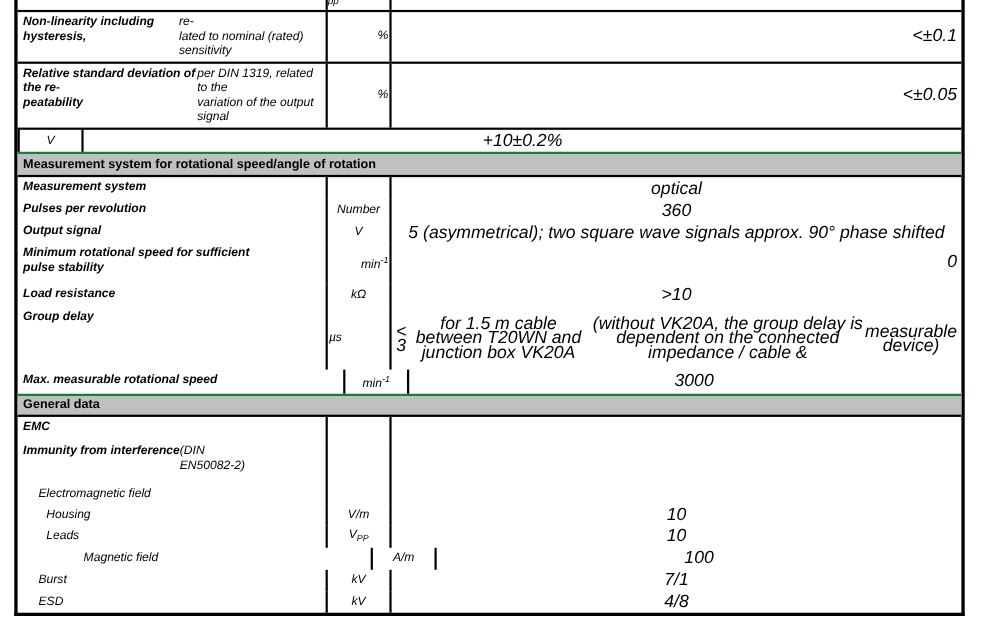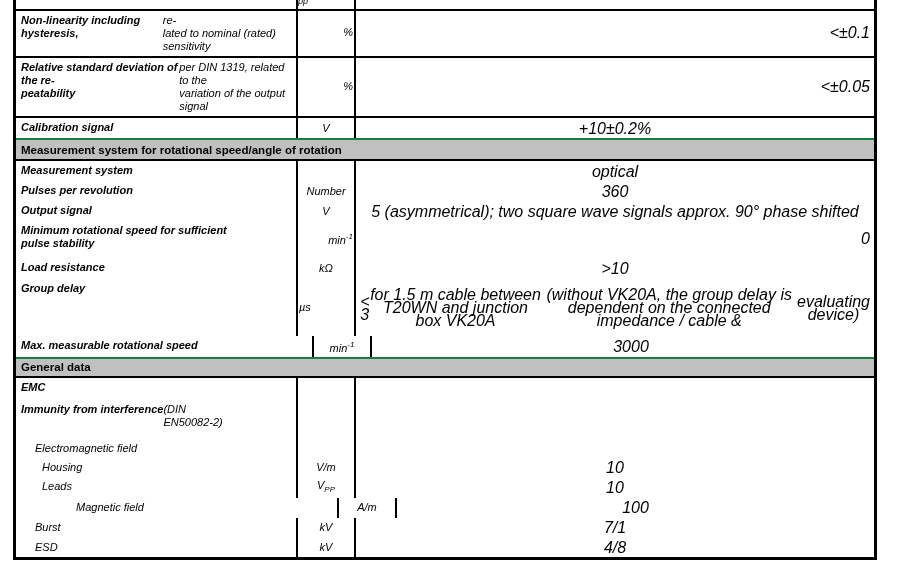--- a/index.html
+++ b/index.html
@@ -70,21 +70,20 @@
 peatability</span><span class="param-text"> per DIN 1319, related to the
 variation of the output signal</span></div>
         <div class="cell c-unit v-bottom">
           <span class="unit-text"><span>%</span></span>
         </div>
         <div class="cell c-value v-bottom">
           <div class="value-line">&lt;±0.05</div>
         </div>
       </div>
       <div class="t-row bt" style="min-height: 22px;">
-        <div class="cell c-param"><span class="param-text bold">Calibration signal</span></div>
         <div class="cell c-unit v-center">
           <span class="unit-text"><span>V</span></span>
         </div>
         <div class="cell c-value v-center">
           <div class="value-line">+10±0.2%</div>
         </div>
       </div>
       <div class="section-row" style="min-height: 23px;">
         <span class="section-label">Measurement system for rotational speed/angle of rotation</span>
       </div>
@@ -134,21 +133,21 @@
       </div>
       <div class="t-row" style="min-height: 57px;">
         <div class="cell c-param"><span class="param-text bold">Group delay</span></div>
         <div class="cell c-unit v-top">
           <span class="unit-text"><span>µs</span></span>
         </div>
         <div class="cell c-value v-top">
           <div class="value-line">&lt; 3</div>
           <div class="value-line">for 1.5 m cable between T20WN and junction box VK20A</div>
           <div class="value-line">(without VK20A, the group delay is dependent on the connected impedance / cable &amp;</div>
-          <div class="value-line">evaluating device)</div>
+          <div class="value-line">measurable device)</div>
         </div>
       </div>
       <div class="t-row" style="min-height: 20px; gap: 16px;">
         <div class="cell c-param"><span class="param-text bold">Max. measurable rotational speed</span></div>
         <div class="cell c-unit v-center">
           <span class="unit-text"><span>min</span><sup>-1</sup></span>
         </div>
         <div class="cell c-value v-center">
           <div class="value-line">3000</div>
         </div>

